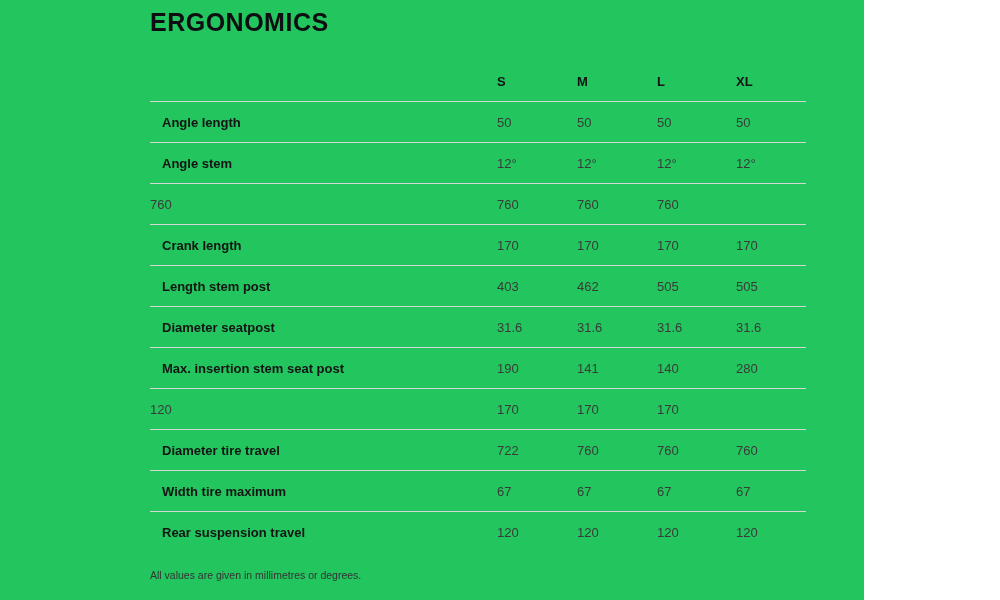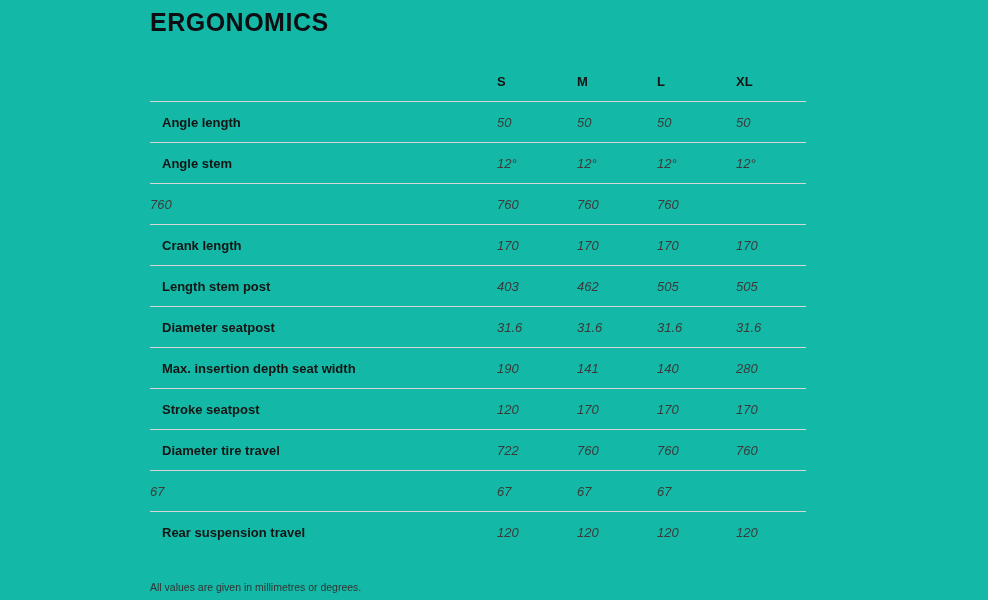--- a/index.html
+++ b/index.html
@@ -5,23 +5,23 @@
   * { margin: 0; padding: 0; box-sizing: border-box; }
   html, body { background: #ffffff; }
   body {
     font-family: "Liberation Sans", sans-serif;
     width: 1000px;
     height: 600px;
     overflow: hidden;
   }
   .page {
     position: relative;
-    width: 988px;
+    width: 864px;
     height: 600px;
-    background: #14b8a6;
+    background: #22c55e;
   }
   .content {
     position: absolute;
     left: 150px;
     top: 8px;
     width: 656px;
   }
   .title {
     font-size: 25px;
     line-height: 28px;
@@ -60,24 +60,23 @@
     font-stretch: condensed;
   }
   .th {
     font-weight: 700;
     color: #141414;
     font-stretch: condensed;
   }
   .value-cell {
     font-weight: 400;
     color: #3a3a3a;
-    font-style: italic;
   }
   .footnote {
-    margin-top: 28px;
+    margin-top: 16px;
     font-size: 10.5px;
     color: #333333;
     font-weight: 400;
   }
 </style>
 </head>
 <body>
 
 <div class="page">
   <div class="content">
@@ -128,41 +127,41 @@
             <div class="cell value-cell">505</div>
           </div>
           <div class="trow bordered">
             <div class="cell label-cell">Diameter seatpost</div>
             <div class="cell value-cell">31.6</div>
             <div class="cell value-cell">31.6</div>
             <div class="cell value-cell">31.6</div>
             <div class="cell value-cell">31.6</div>
           </div>
           <div class="trow bordered">
-            <div class="cell label-cell">Max. insertion depth seat width</div>
+            <div class="cell label-cell">Max. insertion stem seat post</div>
             <div class="cell value-cell">190</div>
             <div class="cell value-cell">141</div>
             <div class="cell value-cell">140</div>
             <div class="cell value-cell">280</div>
           </div>
           <div class="trow bordered">
-            <div class="cell label-cell">Stroke seatpost</div>
             <div class="cell value-cell">120</div>
             <div class="cell value-cell">170</div>
             <div class="cell value-cell">170</div>
             <div class="cell value-cell">170</div>
           </div>
           <div class="trow bordered">
             <div class="cell label-cell">Diameter tire travel</div>
             <div class="cell value-cell">722</div>
             <div class="cell value-cell">760</div>
             <div class="cell value-cell">760</div>
             <div class="cell value-cell">760</div>
           </div>
           <div class="trow bordered">
+            <div class="cell label-cell">Width tire maximum</div>
             <div class="cell value-cell">67</div>
             <div class="cell value-cell">67</div>
             <div class="cell value-cell">67</div>
             <div class="cell value-cell">67</div>
           </div>
           <div class="trow">
             <div class="cell label-cell">Rear suspension travel</div>
             <div class="cell value-cell">120</div>
             <div class="cell value-cell">120</div>
             <div class="cell value-cell">120</div>

